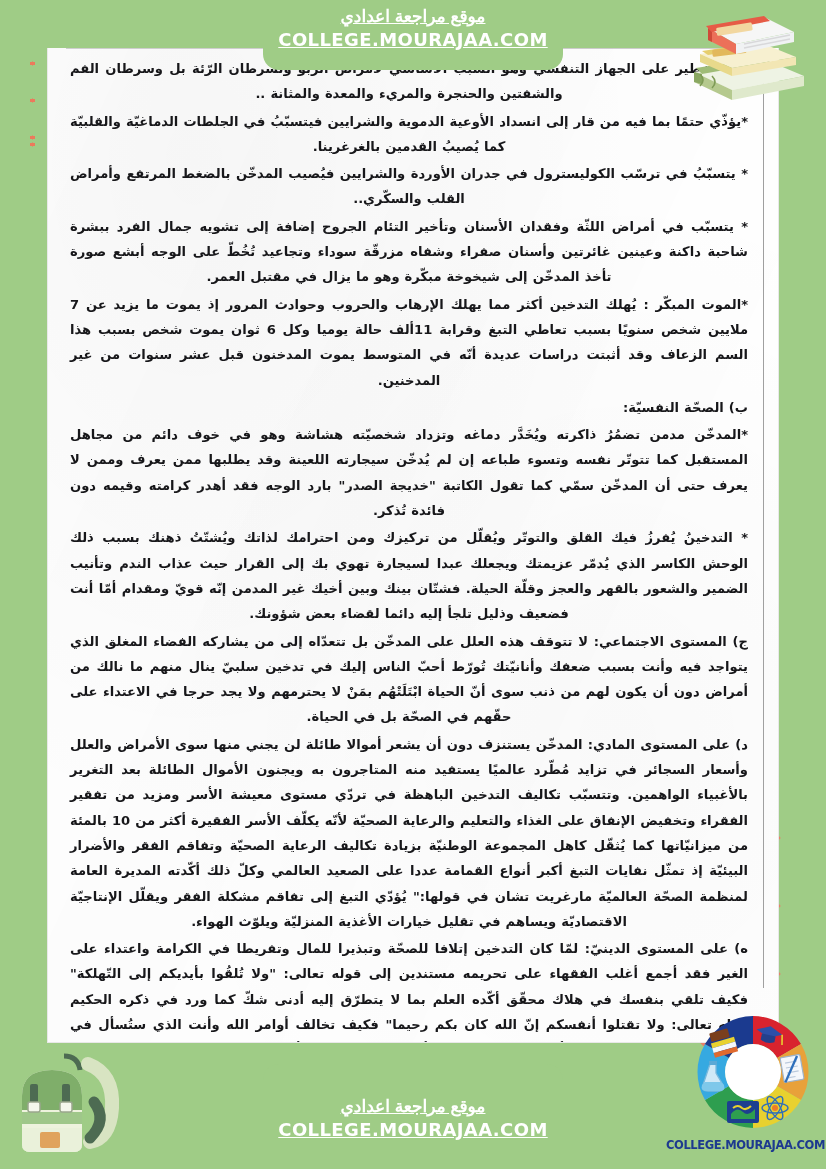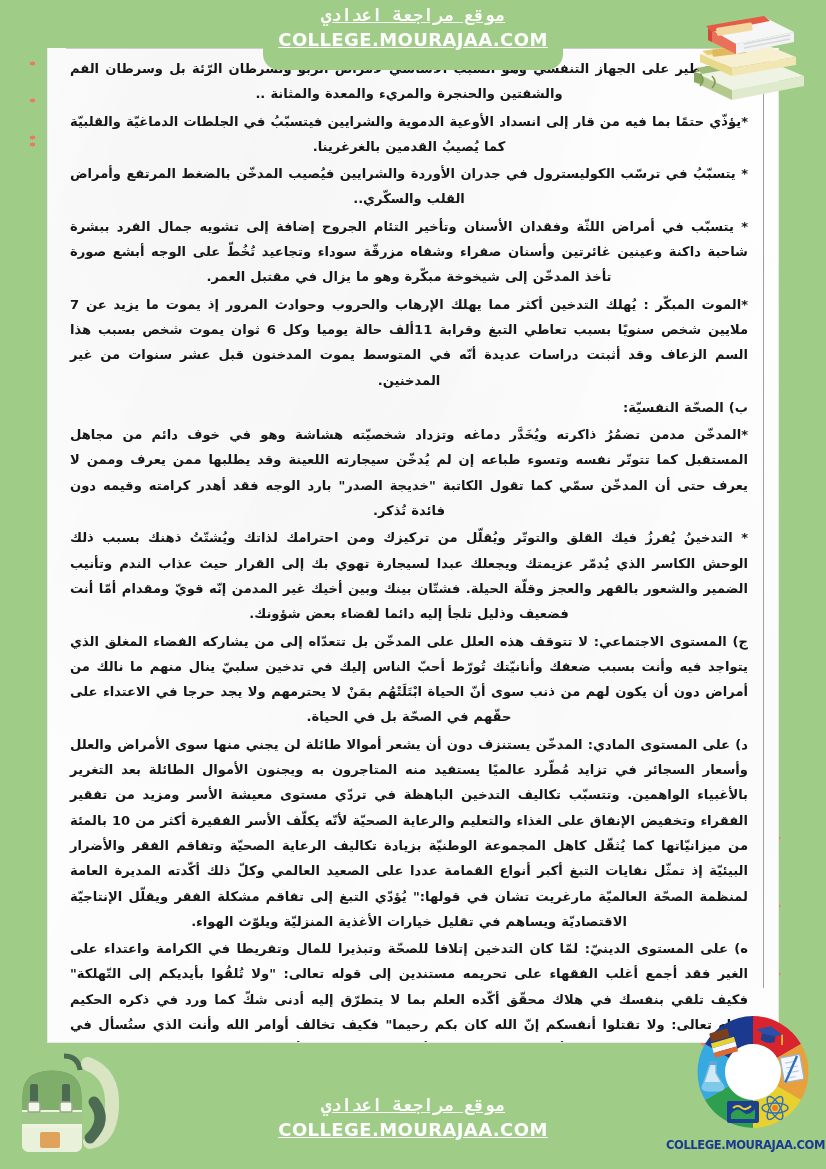--- a/index.html
+++ b/index.html
@@ -62,21 +62,21 @@
     position:absolute;left:50%;transform:translateX(-50%);
     text-align:center;z-index:8;white-space:nowrap;
   }
   #header-brand{top:6px;}
   #footer-brand{top:1096px;}
 
   .brand-ar{
     font-size:17px;font-weight:bold;color:#ffffff;
     text-decoration:underline;line-height:1.35;
     direction:rtl;
-    font-family:Liberation Mono, monospace;
+    font-family:Liberation Sans, sans-serif;
   }
   .brand-en{
     font-size:18px;font-weight:bold;color:#ffffff;
     text-decoration:underline;letter-spacing:0.4px;line-height:1.25;
     font-family:"DejaVu Sans","Liberation Sans",sans-serif;
   }
 
   
   #sheet{
     position:absolute;left:48px;top:42px;width:730px;height:1000px;

